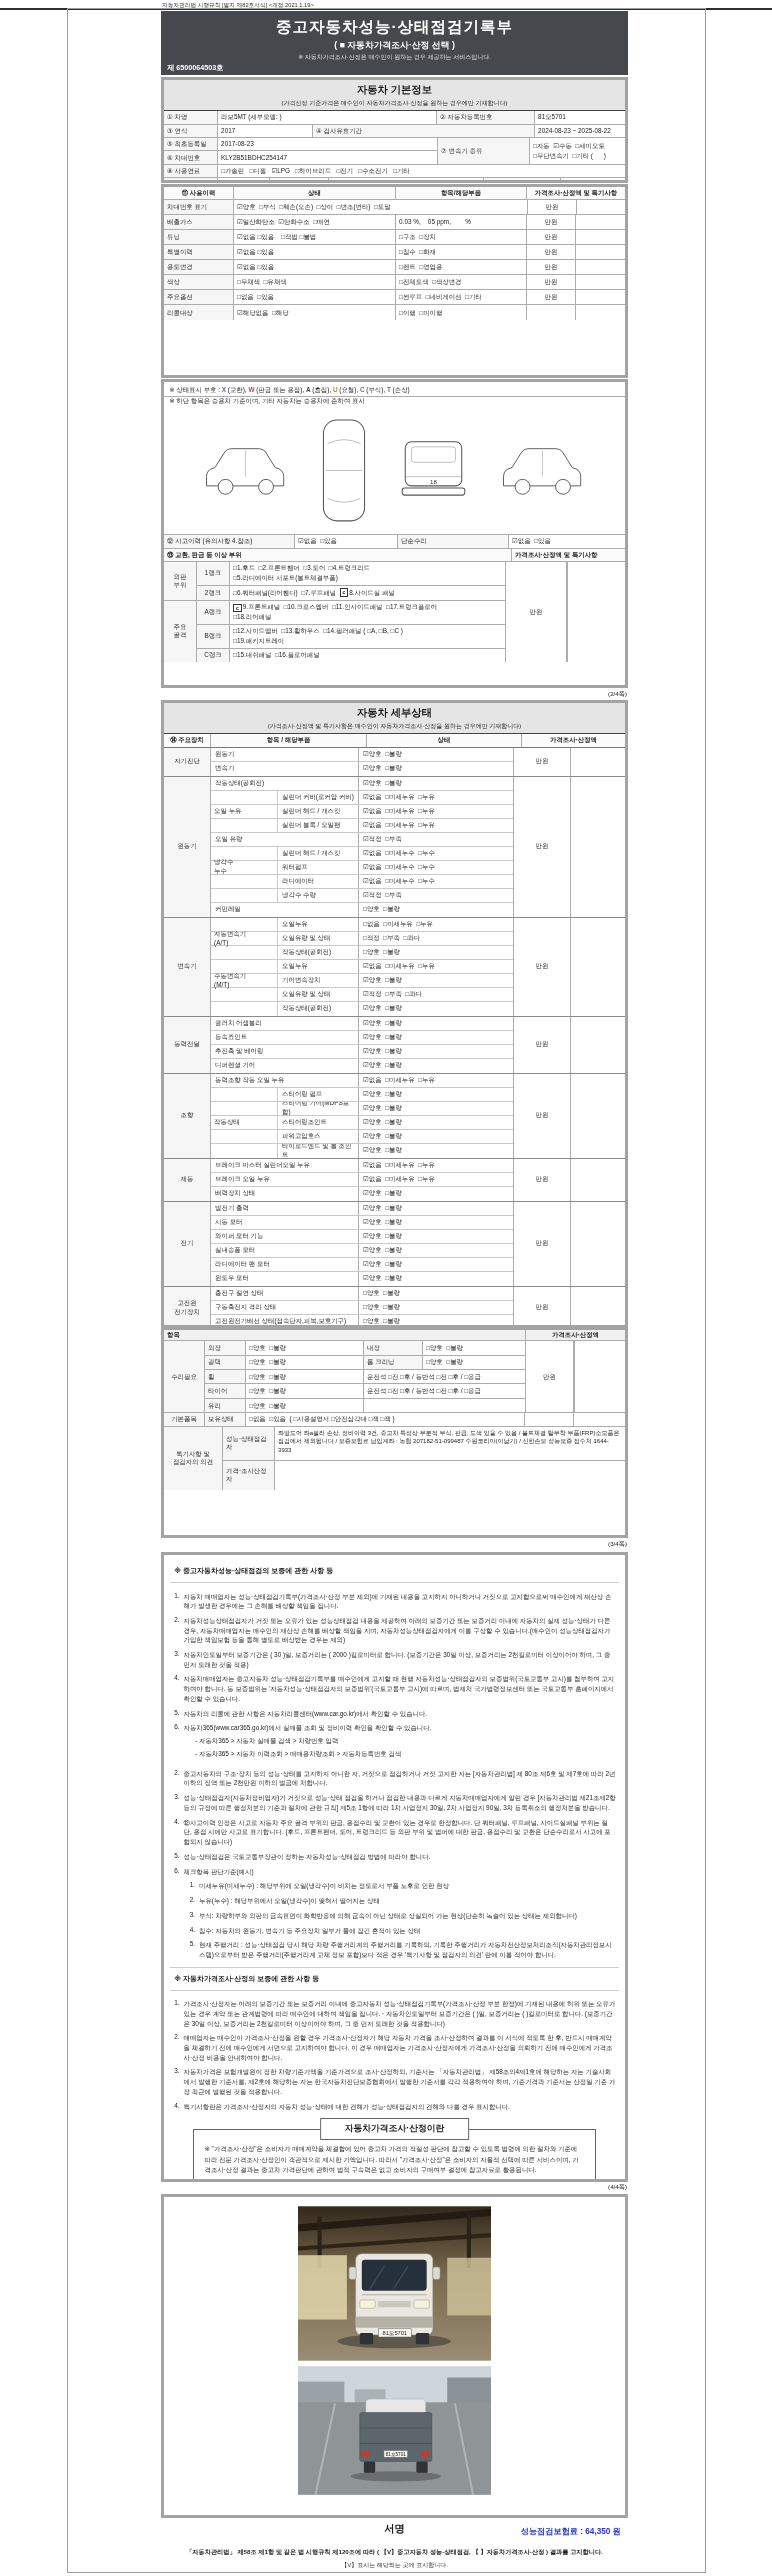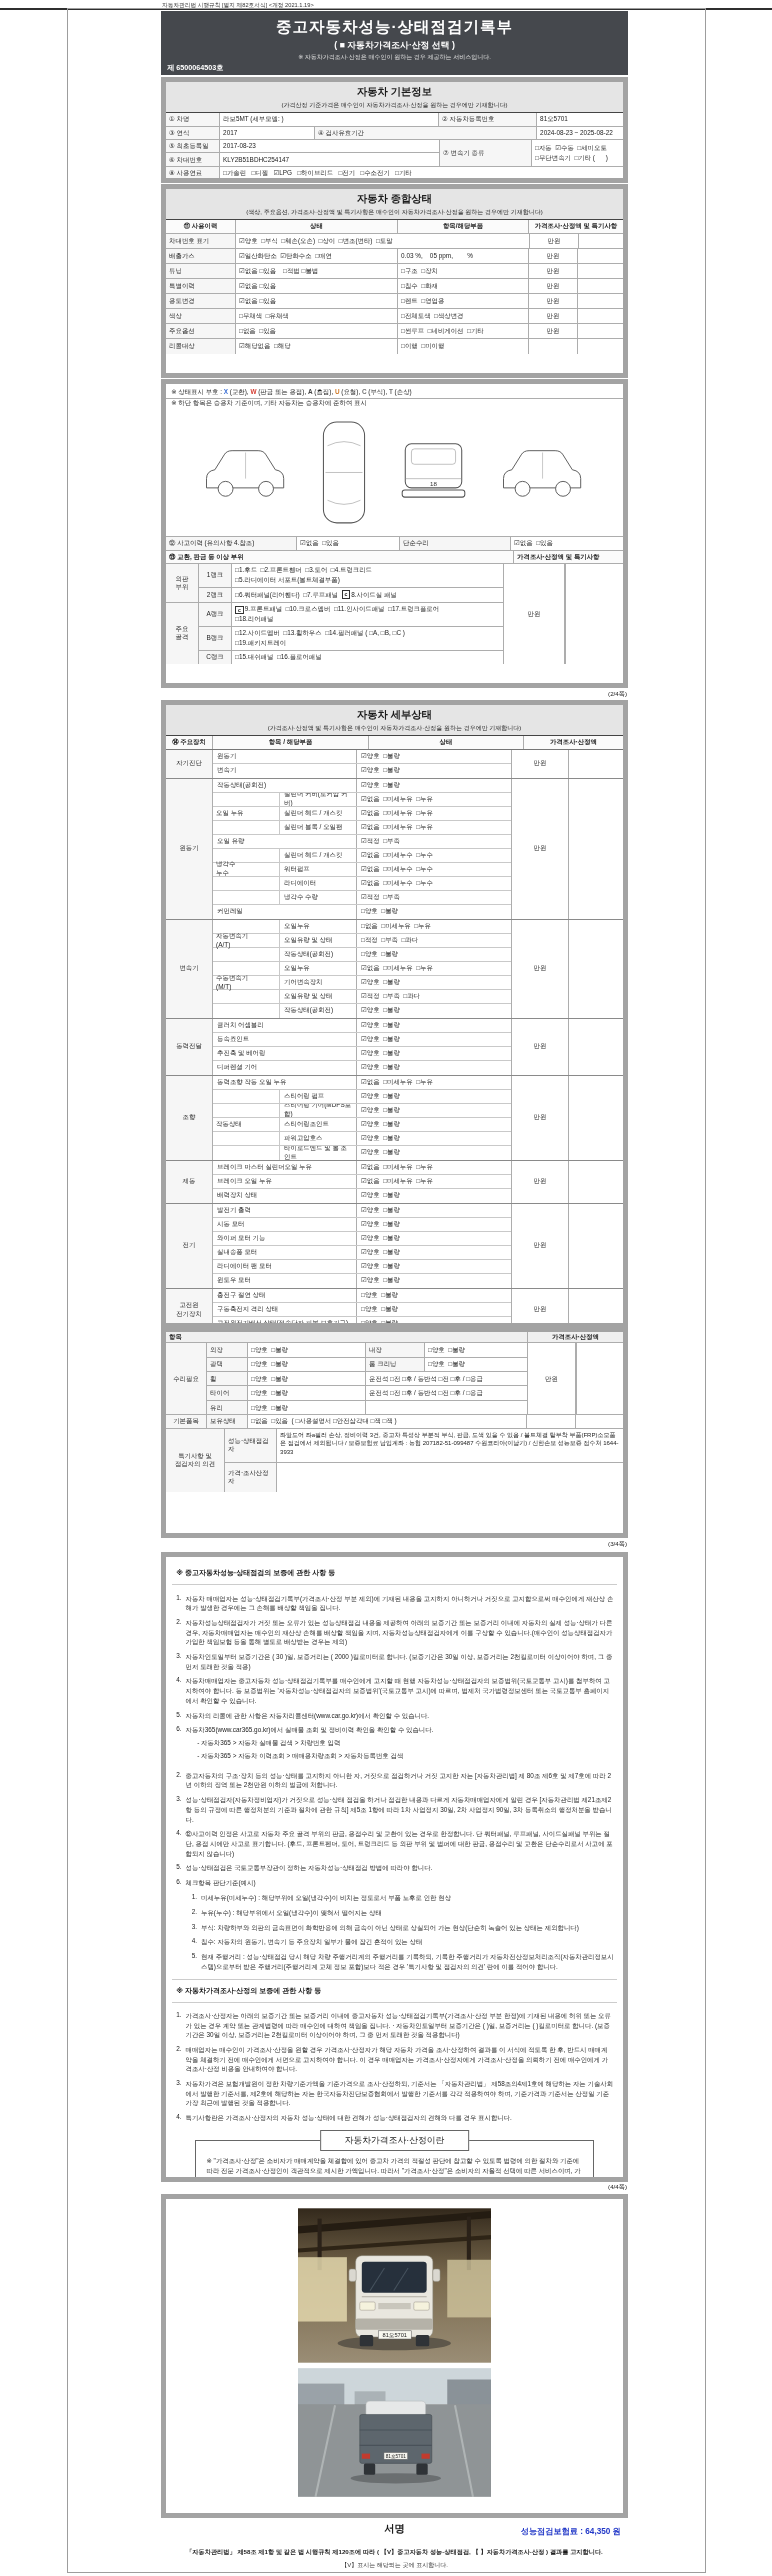--- a/index.html
+++ b/index.html
@@ -7,21 +7,21 @@
        font-family:"Liberation Sans","DejaVu Sans",sans-serif;color:#1c1c1c;overflow:hidden}
   .topline{position:absolute;top:8.2px;left:0;width:773px;height:1.5px;background:#2f2f2f}
   .frame{position:absolute;left:67px;top:8.2px;width:639px;height:2565px;border:0.5px solid #9d9d9d;box-sizing:border-box}
   .doc{position:absolute;left:161px;top:0;width:467px;height:2576px}
   .ref{position:absolute;top:1.5px;left:1px;font-size:5.7px;color:#333;white-space:nowrap}
   .band{position:absolute;top:11.3px;left:0;width:467px;height:64px;background:#45484d;color:#fff;text-align:center;box-sizing:border-box}
   .band .t1{font-size:15.5px;font-weight:bold;letter-spacing:1px;padding-top:6.2px}
   .band .t2{font-size:8.8px;margin-top:1.5px;font-weight:bold}
   .band .t3{font-size:6px;margin-top:1.5px;color:#e2e2e2}
   .band .docno{position:absolute;left:6.2px;bottom:2.1px;font-size:7.2px;font-weight:bold}
-  .sec{position:absolute;left:0;width:467px;background:#fff;border:5px solid #a3a3a3;box-sizing:border-box;overflow:hidden}
+  .sec{position:absolute;left:0;width:467px;background:#fff;border:3px solid #a3a3a3;box-sizing:border-box;overflow:hidden}
   .shead{background:#e5e5e5;border-bottom:0.8px solid #444;text-align:center;padding:3.1px 2.1px 2.6px;box-sizing:border-box}
   .shead .h{font-size:10.3px;font-weight:bold}
   .shead .s{font-size:6px;margin-top:1.5px;color:#222}
   .r{display:flex;border-bottom:0.5px solid #adadad;box-sizing:border-box}
   .r.last,.r:last-child{border-bottom:none}
   .c{border-right:0.5px solid #adadad;padding:0.5px 3.1px;display:flex;align-items:center;font-size:6.4px;
      box-sizing:border-box;white-space:pre-wrap;overflow:hidden;line-height:1.25}
   .c.end{border-right:none}
   .lab{background:#f6f6f6}
   .cen{justify-content:center;text-align:center}
@@ -56,21 +56,21 @@
   
   .nbody{padding:7.2px 6.2px 5.2px;font-size:6.4px}
   .nh{font-size:7px;font-weight:bold;margin:4.1px 0 8.2px;padding-left:4.1px}
   .ni{display:flex;margin-bottom:5.2px}
   .ni .no{width:13.4px;flex:none;padding-left:4.1px;box-sizing:border-box}
   .ni .tx{flex:1;line-height:1.5;padding-right:3.1px}
   .nbul{margin:-2.1px 0 5.2px 25px;line-height:1.6}
   .nsub{margin-left:15.5px}
   .nbox{position:relative;border:0.8px solid #666;margin:17.5px 23px 3.1px;padding:14.4px 10.3px 7.2px}
   .nboxtitle{position:absolute;top:-11.3px;left:50%;transform:translateX(-50%);background:#fff;border:0.8px solid #666;
-             padding:3.6px 24px;font-size:8.8px;font-weight:normal;white-space:nowrap}
+             padding:3.6px 24px;font-size:8.8px;font-weight:bold;white-space:nowrap}
   .nboxtext{font-size:6.4px;line-height:1.65}
   .finalband{background:#e5e5e5;border-bottom:0.5px solid #888;padding:2.6px 4.1px;text-align:center}
   .finalline{display:flex;align-items:center;justify-content:center;gap:7.2px}
   .finallabel{font-size:7.7px;font-weight:bold}
   .finalval{border:0.5px solid #666;background:#fff;padding:0.5px 8.2px;font-size:6.7px;letter-spacing:1px}
   .finalnote{font-size:5.4px;margin-top:1.5px}
   .photoswrap{text-align:center;padding-top:4.1px}
   .photoswrap svg{display:block;margin:5.2px auto 2.1px}
   .signtitle{position:absolute;top:2522px;left:0;width:467px;text-align:center;font-size:10.3px;font-weight:bold}
   .insurance{position:absolute;top:2526px;right:7.2px;font-size:8.2px;font-weight:bold;color:#2238c8}
@@ -139,24 +139,20 @@
       <div class="c" style="width:155px">
         <span>□자가보증  ☑보험사보증</span>
         <span class="small">[신한EZ손해보험]</span>
       </div>
       <div class="c lab cen" style="width:77px">가격산정 기준가격</div>
       <div class="c end cen f1">0 0 0 0 0 만원</div>
     </div>
   </section>
 
   <section class="sec" style="top:184px;height:194px">
-    <div class="shead">
-      <div class="h">자동차 종합상태</div>
-      <div class="s">(색상, 주요옵션, 가격조사·산정액 및 특기사항은 매수인이 자동차가격조사·산정을 원하는 경우에만 기재합니다)</div>
-    </div>
     <div class="r" style="height:13.4px;background:#fbfbfb;font-weight:bold">
       <div class="c cen" style="width:70px">⑪ 사용이력</div>
       <div class="c cen" style="width:162px">상태</div>
       <div class="c cen" style="width:131px">항목/해당부품</div>
       <div class="c end cen f1">가격조사·산정액 및 특기사항</div>
     </div>
     <div class="r" style="height:15px">
       <div class="c lab" style="width:70px">차대번호 표기</div>
       <div class="c" style="width:294px">☑양호  □부식  □훼손(오손)  □상이  □변조(변타)  □도말</div>
       <div class="c cen" style="width:49px">만원</div>

